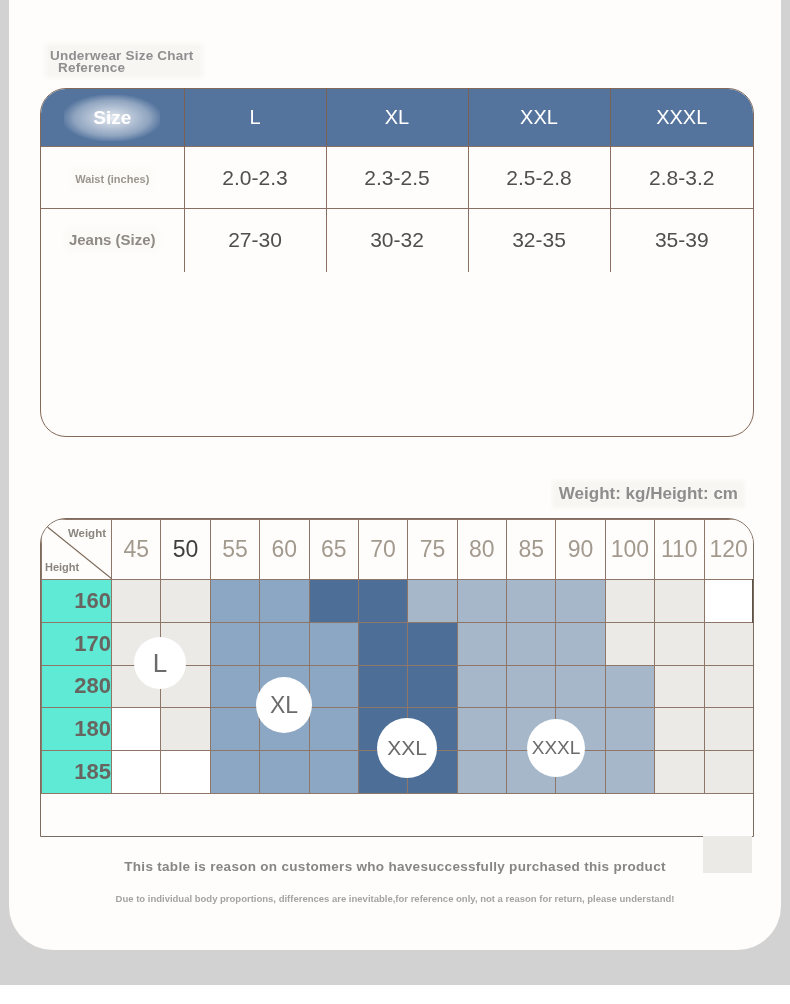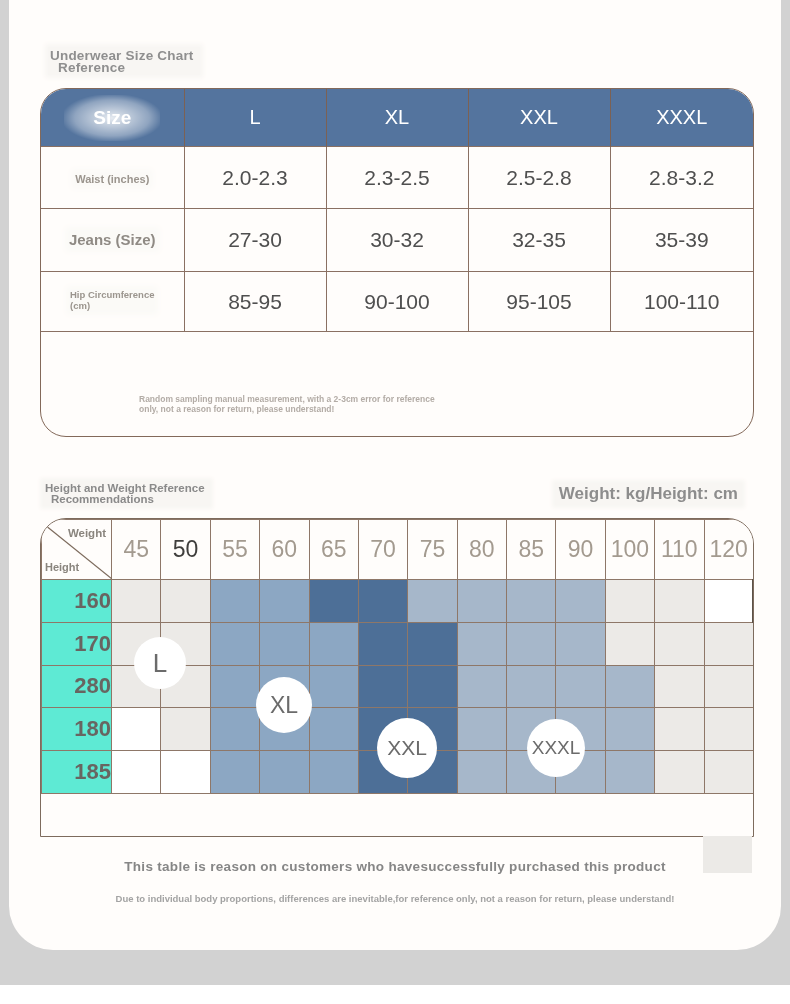--- a/index.html
+++ b/index.html
@@ -113,40 +113,24 @@
               <td class="val">2.5-2.8</td>
               <td class="val">2.8-3.2</td>
             </tr>
             <tr class="r-jeans">
               <th><span class="rlabel large label-patch">Jeans (Size)</span></th>
               <td class="val">27-30</td>
               <td class="val">30-32</td>
               <td class="val">32-35</td>
               <td class="val">35-39</td>
             </tr>
-            <tr class="r-hip">
-              <th><span class="rlabel tiny label-patch">Hip Circumference<br>(cm)</span></th>
-              <td class="val">85-95</td>
-              <td class="val">90-100</td>
-              <td class="val">95-105</td>
-              <td class="val">100-110</td>
-            </tr>
-            <tr>
-              <td class="notecell" colspan="5">
-       <div class="note">Random sampling manual measurement, with a 2-3cm error for reference<br>only, not a reason for return, please understand!</div>
-              </td>
-            </tr>
           </tbody>
         </table>
     </div>
 
-    <div class="title2">
-        <span class="ln">Height and Weight Reference</span>
-        <span class="ln">Recommendations</span>
-      </div>
     <div class="unit-label">Weight: kg/Height: cm</div>
 
     <div class="grid-wrap" id="grid-wrap">
       <table class="hw" id="hw-grid">
           <colgroup>
             <col style="width:70px">
             <col style="width:49.38px">
             <col style="width:49.38px">
             <col style="width:49.38px">
             <col style="width:49.38px">

